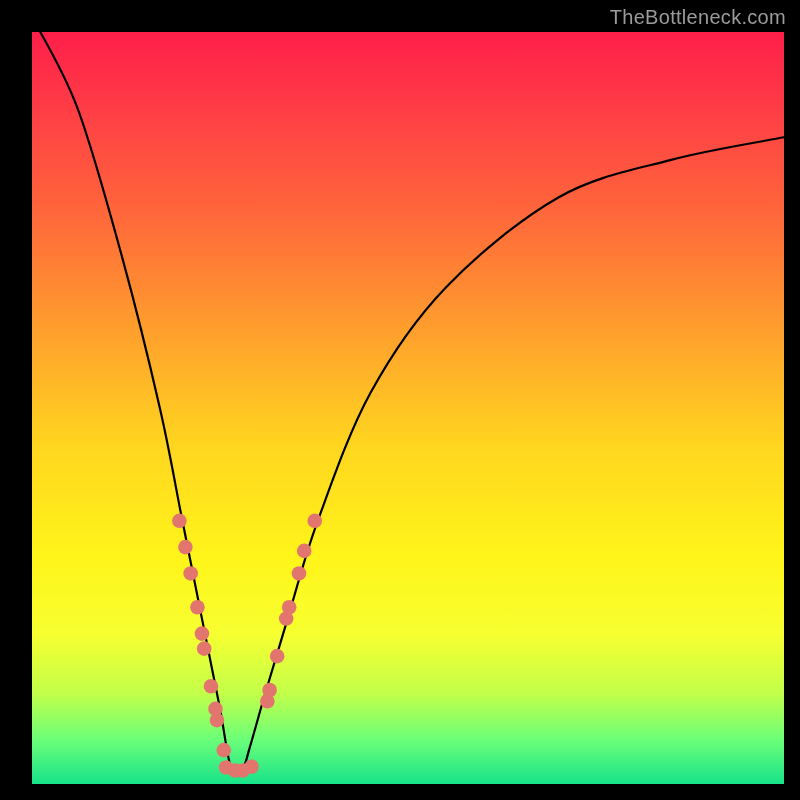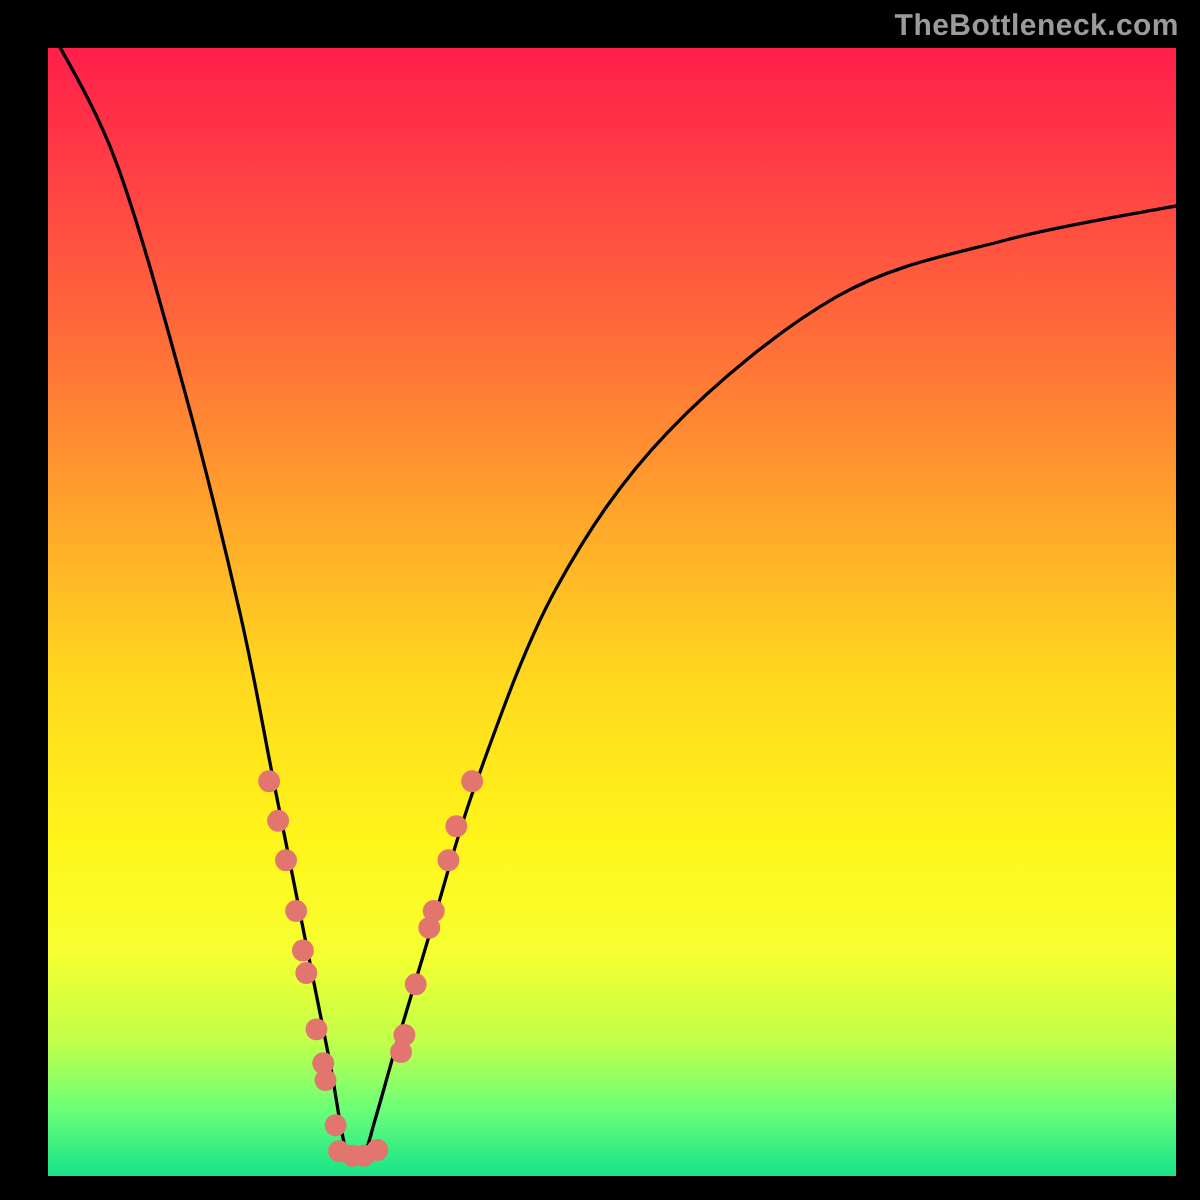--- a/index.html
+++ b/index.html
@@ -39,21 +39,21 @@
       #6dff78 94%,
       #17e38a 100%
     );
   }
   .watermark {
     position: absolute;
     top: 6px;
     right: 14px;
     color: #9b9b9b;
     font-size: 20px;
-    font-weight: 700;
+    font-weight: 400;
     letter-spacing: 0.3px;
     user-select: none;
   }
   svg.curve-layer {
     position: absolute;
     left: 0;
     top: 0;
     width: 752px;
     height: 752px;
     overflow: visible;

